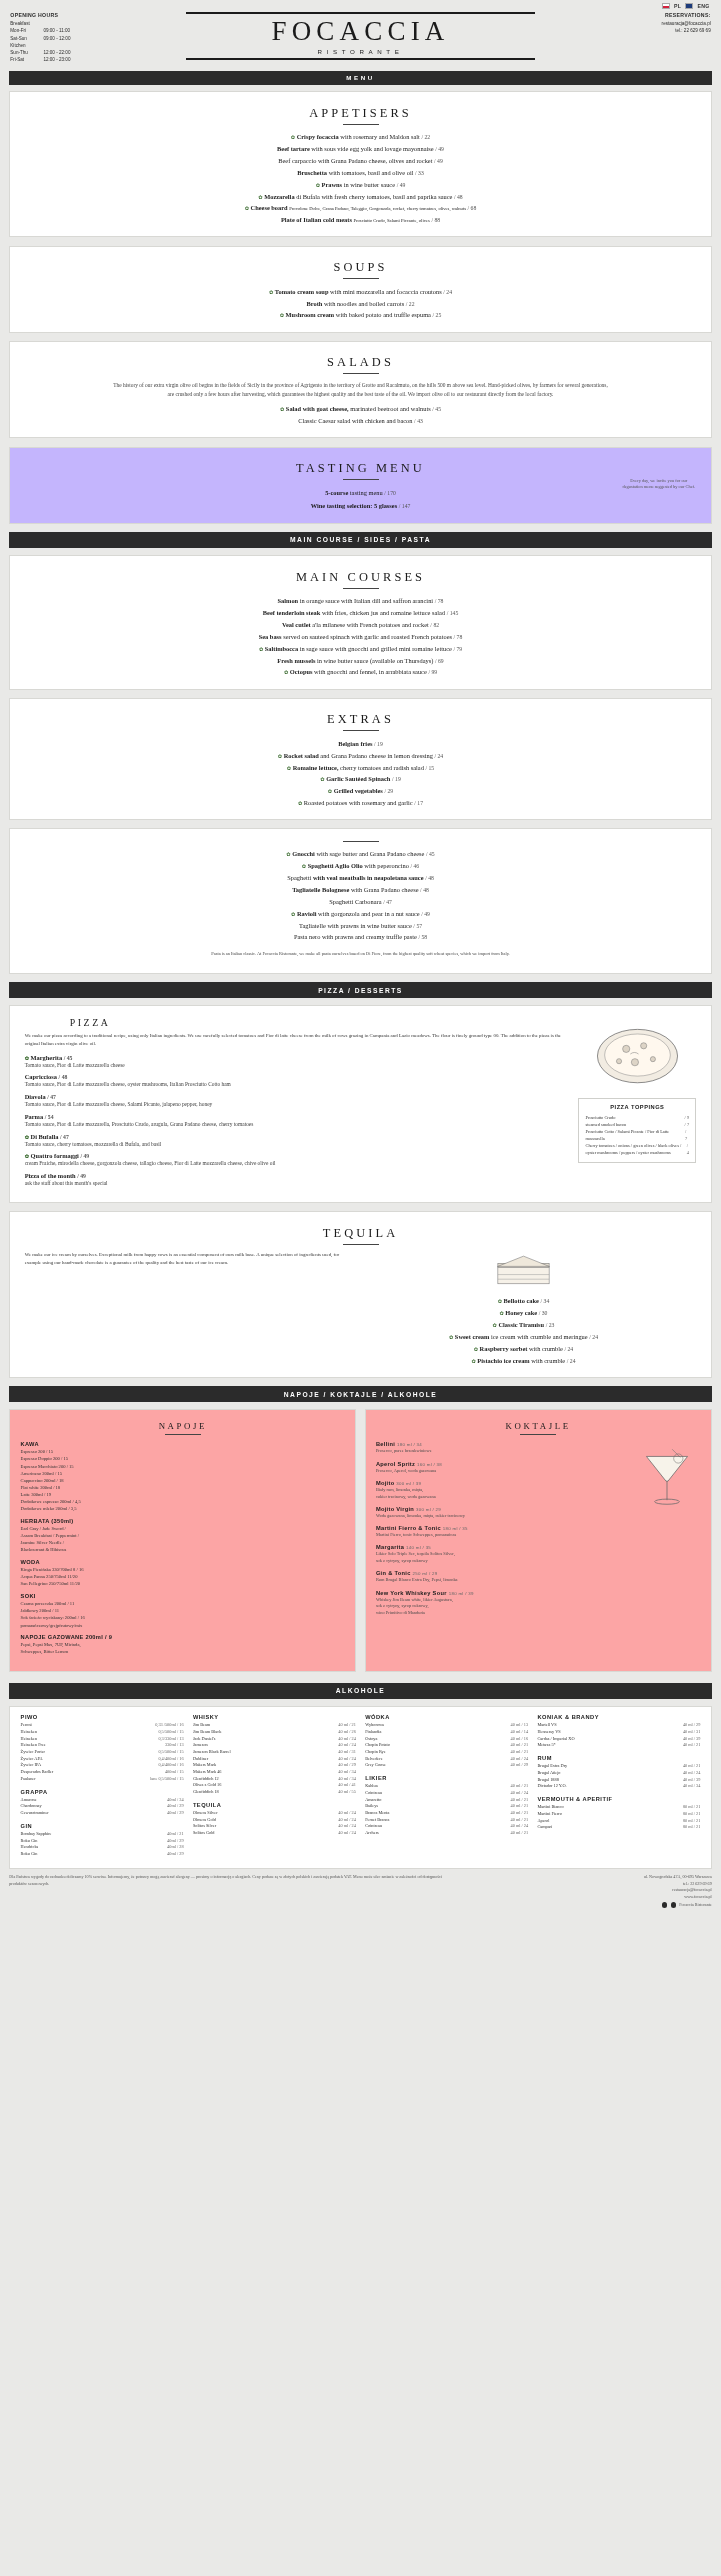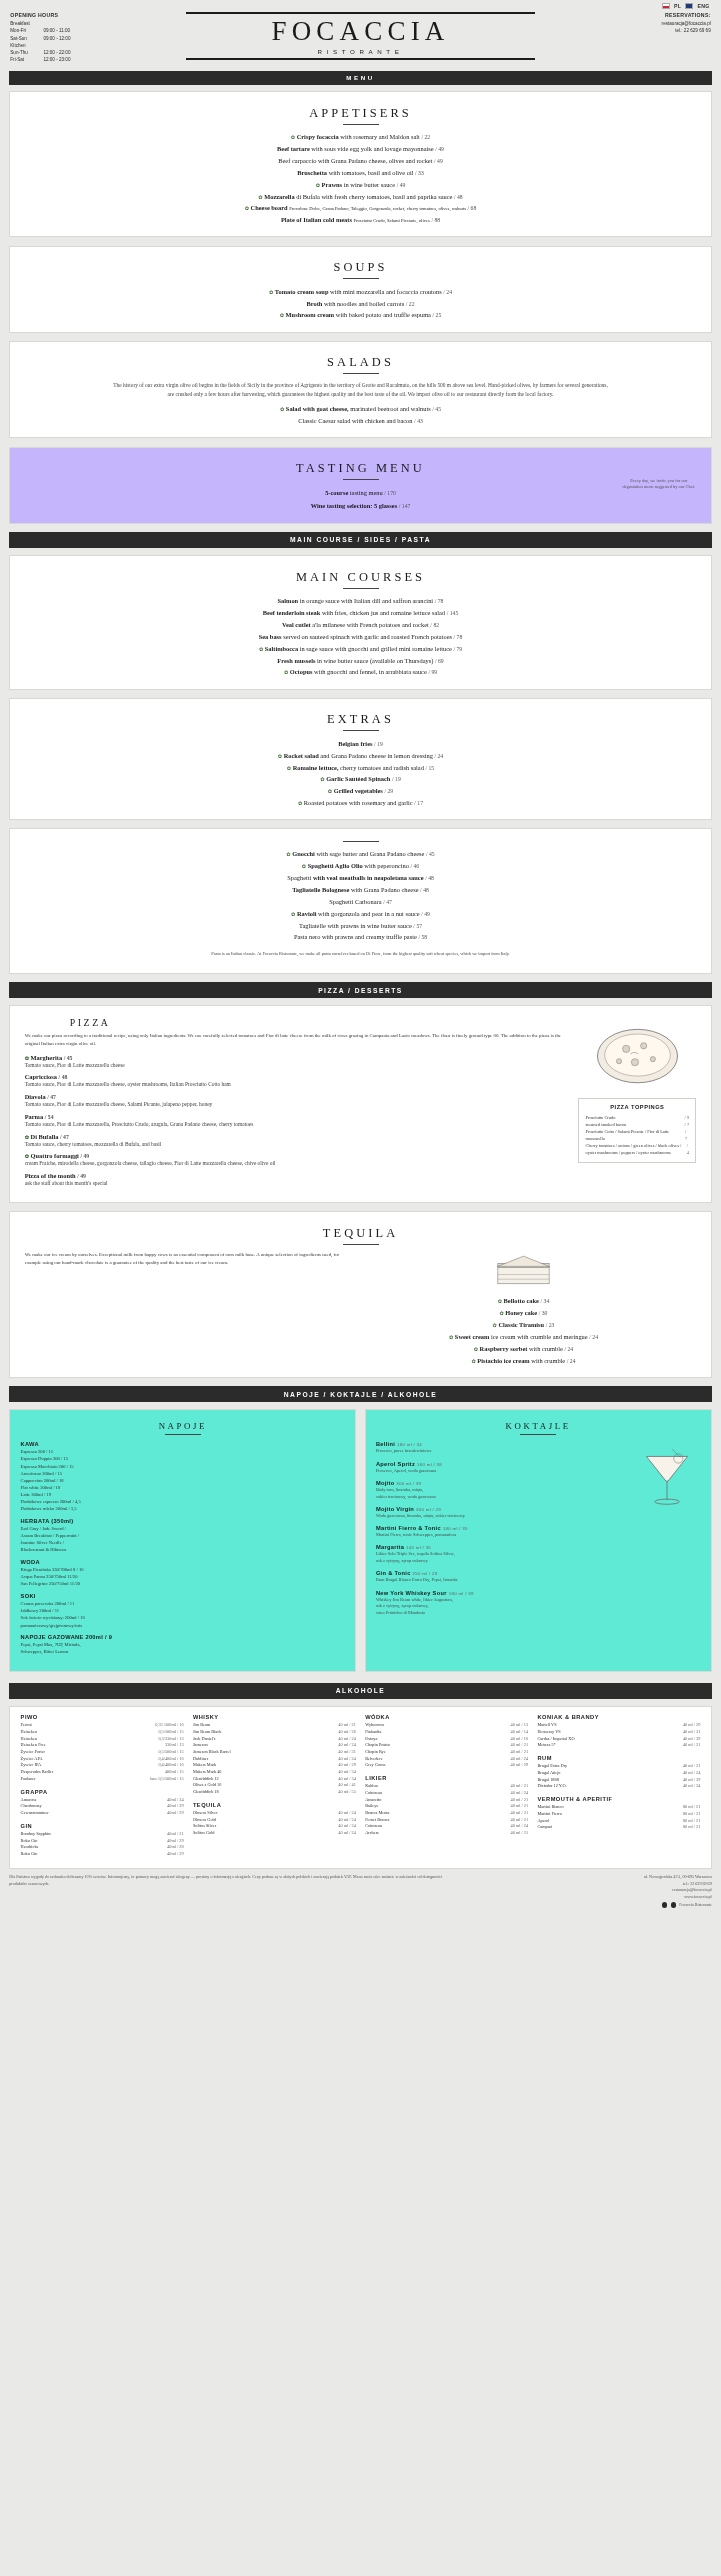--- a/index.html
+++ b/index.html
@@ -83,21 +83,21 @@
   .top-row .p { color:#666; }
 
   
   .dess-wrap { display:flex; gap:10.3px; align-items:flex-start; }
   .dess-left { width:47%; font-size:4.9px; line-height:1.65; color:#333; }
   .dess-right { flex:1; }
   .dess-right li { text-align:left; }
 
   
   .drinks { display:flex; gap:8.2px; margin:0 9.3px 8.2px 9.3px; }
-  .dcol { background:#5eead4; border:0.5px solid #d8d8d4; flex:1; padding:7.2px 10.3px 9.3px 10.3px; }
+  .dcol { background:#fca5a5; border:0.5px solid #d8d8d4; flex:1; padding:7.2px 10.3px 9.3px 10.3px; }
   .dcol h3 { text-align:center; font-family:"Liberation Serif",serif; letter-spacing:2.6px; font-size:8.8px; font-weight:normal; margin:3.1px 0 2.1px; }
   .grp { margin-bottom:5.7px; }
   .grp .gh { font-family:"Liberation Sans",sans-serif; font-weight:bold; font-size:5.7px; letter-spacing:0.3px; margin-bottom:1px;}
   .grp .gl { font-size:4.6px; line-height:1.55; color:#333; }
   .grp .gd { font-size:4.4px; line-height:1.5; color:#4a4a4a; }
 
   
   .alco { background:#fff; border:0.5px solid #d8d8d4; margin:0 9.3px 5.2px 9.3px; padding:7.2px 10.3px 10.3px 10.3px; }
   .alco-grid { display:flex; gap:9.3px; }
   .acol { flex:1; }

